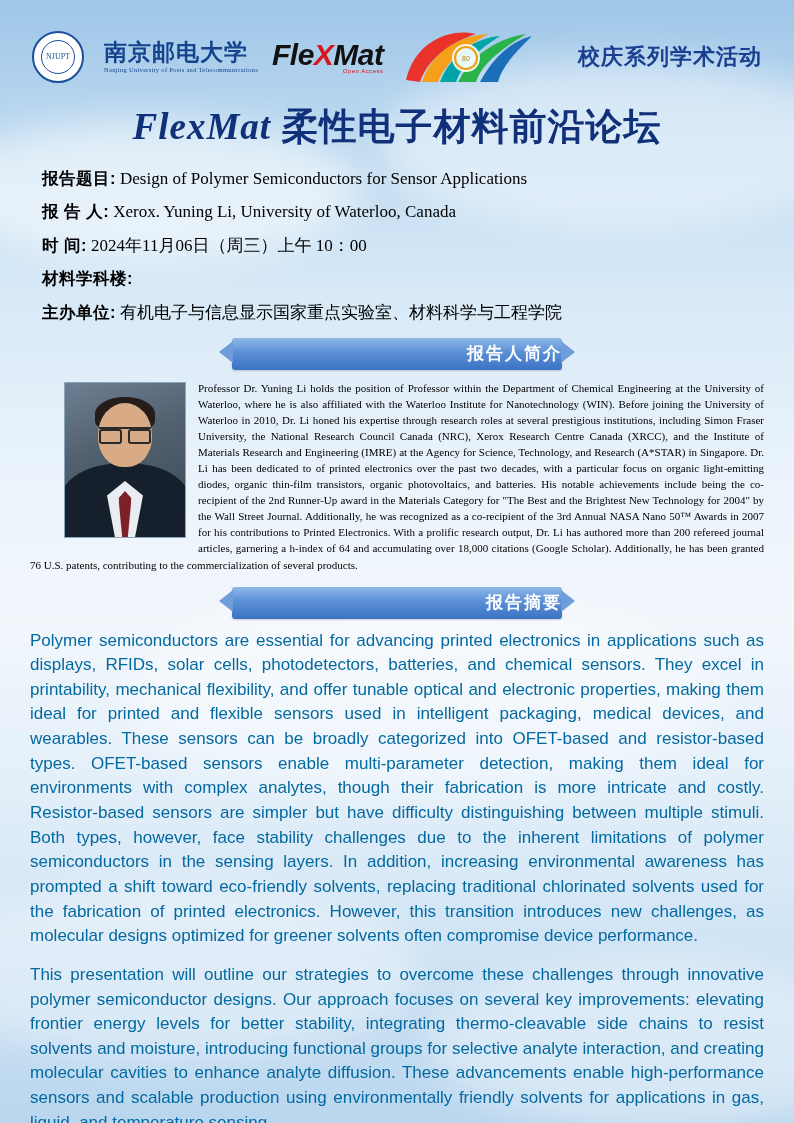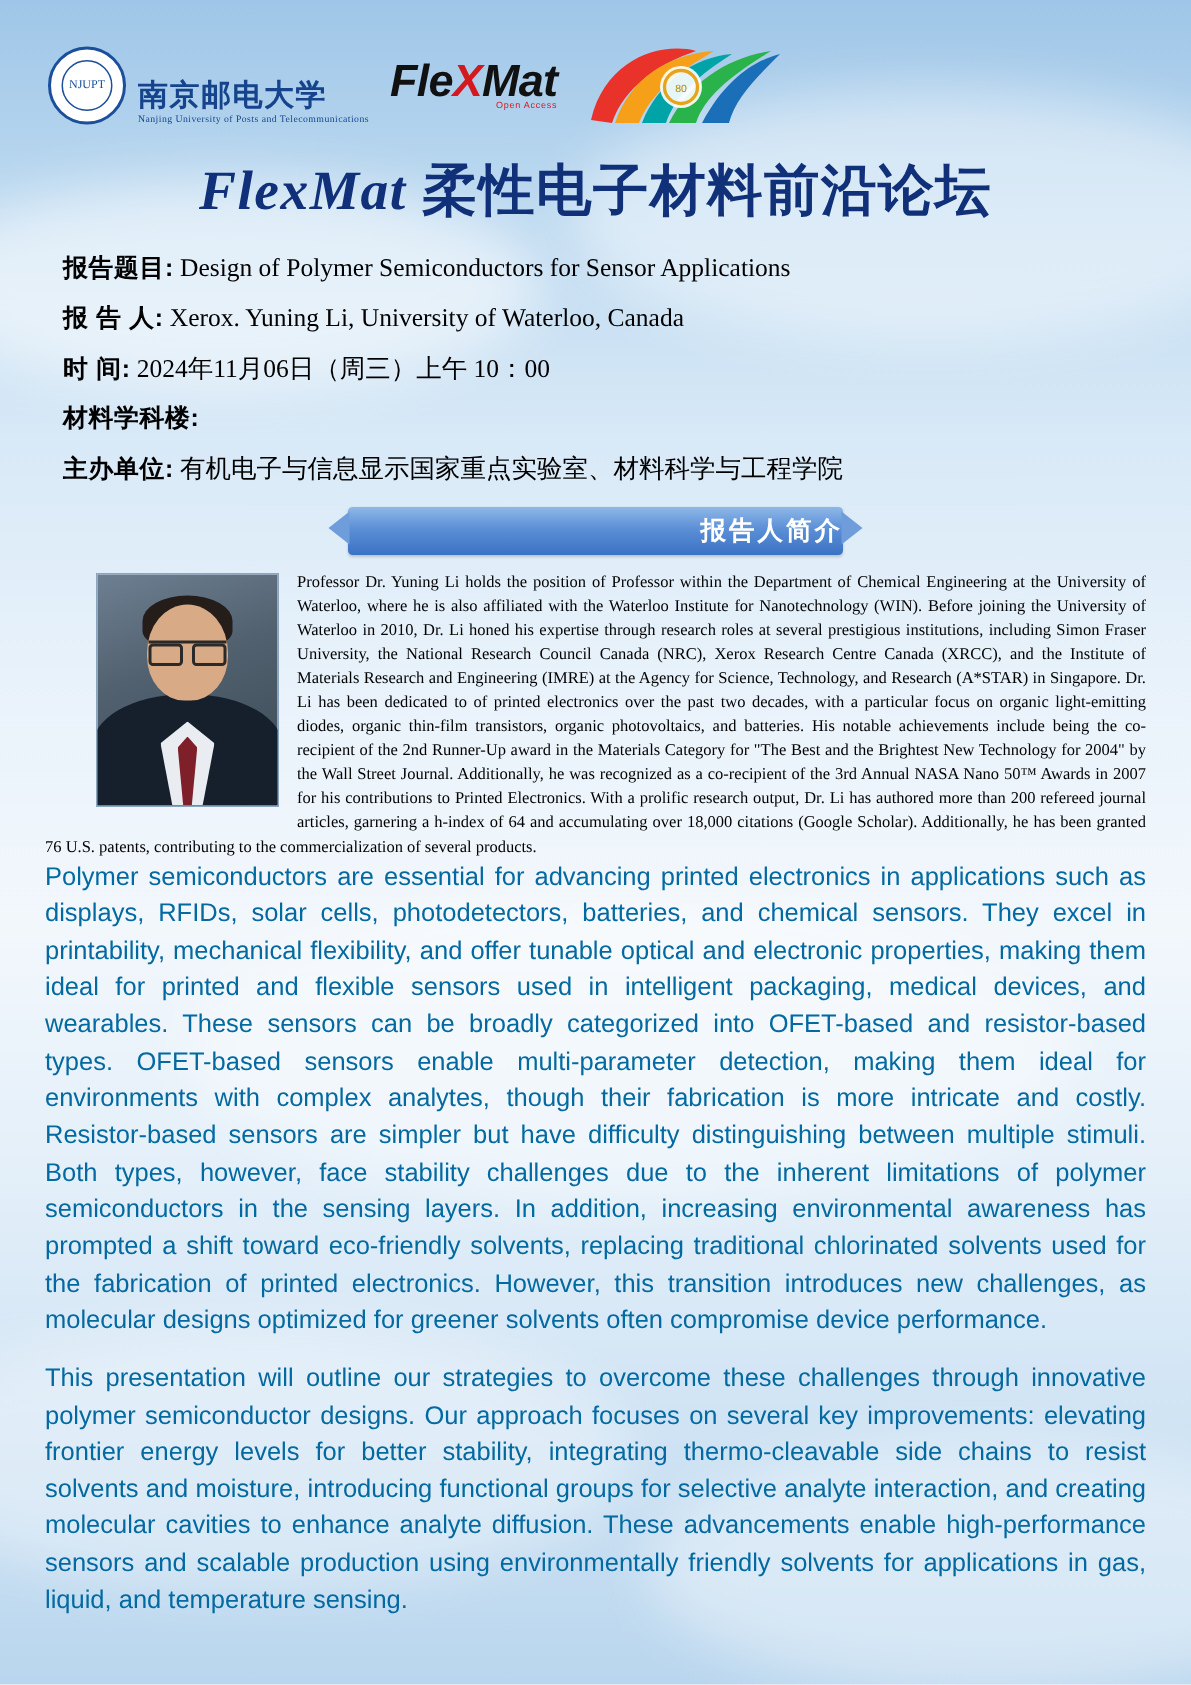--- a/index.html
+++ b/index.html
@@ -38,22 +38,22 @@
 
   
   .header {
     display: flex;
     align-items: center;
     padding: 28px 4px 6px 4px;
     gap: 14px;
   }
   .njupt-logo {
     display: flex;
-    align-items: flex-end;
-    gap: 8px;
+    align-items: center;
+    gap: 20px;
   }
   .crest {
     width: 52px;
     height: 52px;
     border-radius: 50%;
     background: #fff;
     border: 2px solid #1b4f9c;
     position: relative;
     box-sizing: border-box;
     flex: 0 0 auto;
@@ -72,21 +72,21 @@
     text-align: center;
     font-size: 8px;
     color: #1b4f9c;
     font-family: "Liberation Serif", serif;
     line-height: 1.05;
   }
   .njupt-names { line-height: 1; }
   .njupt-cn {
     font-family: "Liberation Serif", serif;
     font-weight: bold;
-    font-size: 20px;
+    font-size: 23px;
     color: #15448c;
     letter-spacing: 1px;
     white-space: nowrap;
   }
   .njupt-en {
     font-size: 6.5px;
     color: #15448c;
     letter-spacing: 0.3px;
     white-space: nowrap;
     margin-top: 3px;
@@ -326,20 +326,21 @@
         <path d="M20 54 C 30 24, 56 8, 86 6 C 62 20, 44 34, 36 54 Z" fill="#f6a01a"></path>
         <path d="M38 54 C 48 28, 72 10, 98 8 C 76 22, 60 36, 54 54 Z" fill="#00a4a6"></path>
         <path d="M56 54 C 70 26, 96 10, 124 6 C 98 22, 80 36, 74 54 Z" fill="#2bb34b"></path>
         <path d="M78 54 C 94 24, 114 12, 130 8 C 114 24, 100 38, 96 54 Z" fill="#1b6fb8"></path>
         <circle cx="64" cy="30" r="14" fill="#ffffff" opacity="0.9"></circle>
         <circle cx="64" cy="30" r="11" fill="none" stroke="#e8a31a" stroke-width="2.2"></circle>
         <text x="64" y="33" font-size="7" text-anchor="middle" fill="#b8860b" font-family="Liberation Sans, sans-serif">80</text>
       </svg>
     </div>
 
+    <div class="header-title">校庆系列学术活动</div>
   </div>
 
   <div class="main-title">
     <span class="it">FlexMat</span>
     <span>柔性电子材料前沿论坛</span>
   </div>
 
   <div class="info-list">
     <div class="info-row">
       <span class="info-label">报告题目:</span>
@@ -369,19 +370,20 @@
       <div class="body"></div>
       <div class="shirt"></div>
       <div class="tie"></div>
       <div class="hair"></div>
       <div class="head"></div>
       <div class="glasses"></div>
     </div>
     <div>Professor Dr. Yuning Li holds the position of Professor within the Department of Chemical Engineering at the University of Waterloo, where he is also affiliated with the Waterloo Institute for Nanotechnology (WIN). Before joining the University of Waterloo in 2010, Dr. Li honed his expertise through research roles at several prestigious institutions, including Simon Fraser University, the National Research Council Canada (NRC), Xerox Research Centre Canada (XRCC), and the Institute of Materials Research and Engineering (IMRE) at the Agency for Science, Technology, and Research (A*STAR) in Singapore. Dr. Li has been dedicated to of printed electronics over the past two decades, with a particular focus on organic light-emitting diodes, organic thin-film transistors, organic photovoltaics, and batteries. His notable achievements include being the co-recipient of the 2nd Runner-Up award in the Materials Category for "The Best and the Brightest New Technology for 2004" by the Wall Street Journal. Additionally, he was recognized as a co-recipient of the 3rd Annual NASA Nano 50™ Awards in 2007 for his contributions to Printed Electronics. With a prolific research output, Dr. Li has authored more than 200 refereed journal articles, garnering a h-index of 64 and accumulating over 18,000 citations (Google Scholar). Additionally, he has been granted 76 U.S. patents, contributing to the commercialization of several products.</div>
   </div>
 
+  <div class="banner">报告摘要</div>
 
   <div class="abstract">
     <p>Polymer semiconductors are essential for advancing printed electronics in applications such as displays, RFIDs, solar cells, photodetectors, batteries, and chemical sensors. They excel in printability, mechanical flexibility, and offer tunable optical and electronic properties, making them ideal for printed and flexible sensors used in intelligent packaging, medical devices, and wearables. These sensors can be broadly categorized into OFET-based and resistor-based types. OFET-based sensors enable multi-parameter detection, making them ideal for environments with complex analytes, though their fabrication is more intricate and costly. Resistor-based sensors are simpler but have difficulty distinguishing between multiple stimuli. Both types, however, face stability challenges due to the inherent limitations of polymer semiconductors in the sensing layers. In addition, increasing environmental awareness has prompted a shift toward eco-friendly solvents, replacing traditional chlorinated solvents used for the fabrication of printed electronics. However, this transition introduces new challenges, as molecular designs optimized for greener solvents often compromise device performance.</p>
     <p>This presentation will outline our strategies to overcome these challenges through innovative polymer semiconductor designs. Our approach focuses on several key improvements: elevating frontier energy levels for better stability, integrating thermo-cleavable side chains to resist solvents and moisture, introducing functional groups for selective analyte interaction, and creating molecular cavities to enhance analyte diffusion. These advancements enable high-performance sensors and scalable production using environmentally friendly solvents for applications in gas, liquid, and temperature sensing.</p>
   </div>
 
 </div>
 
 </body></html>

